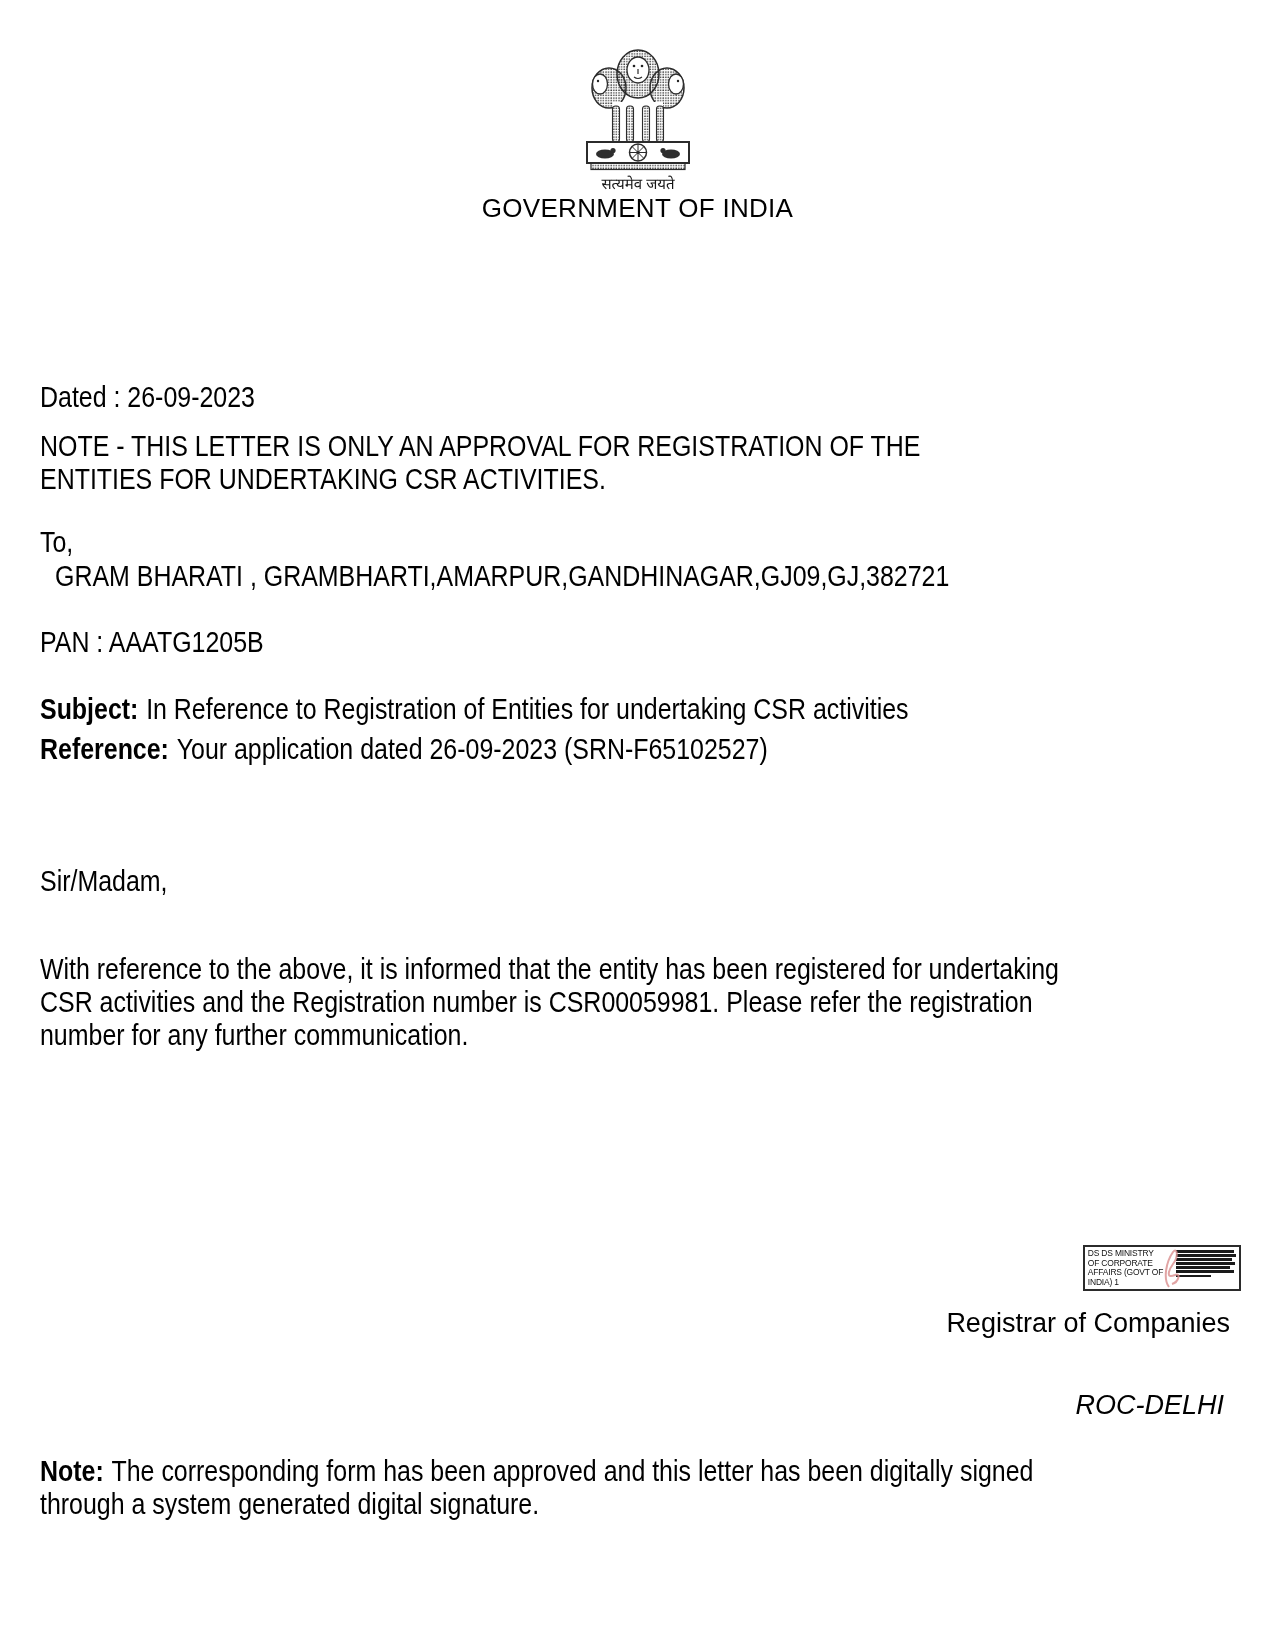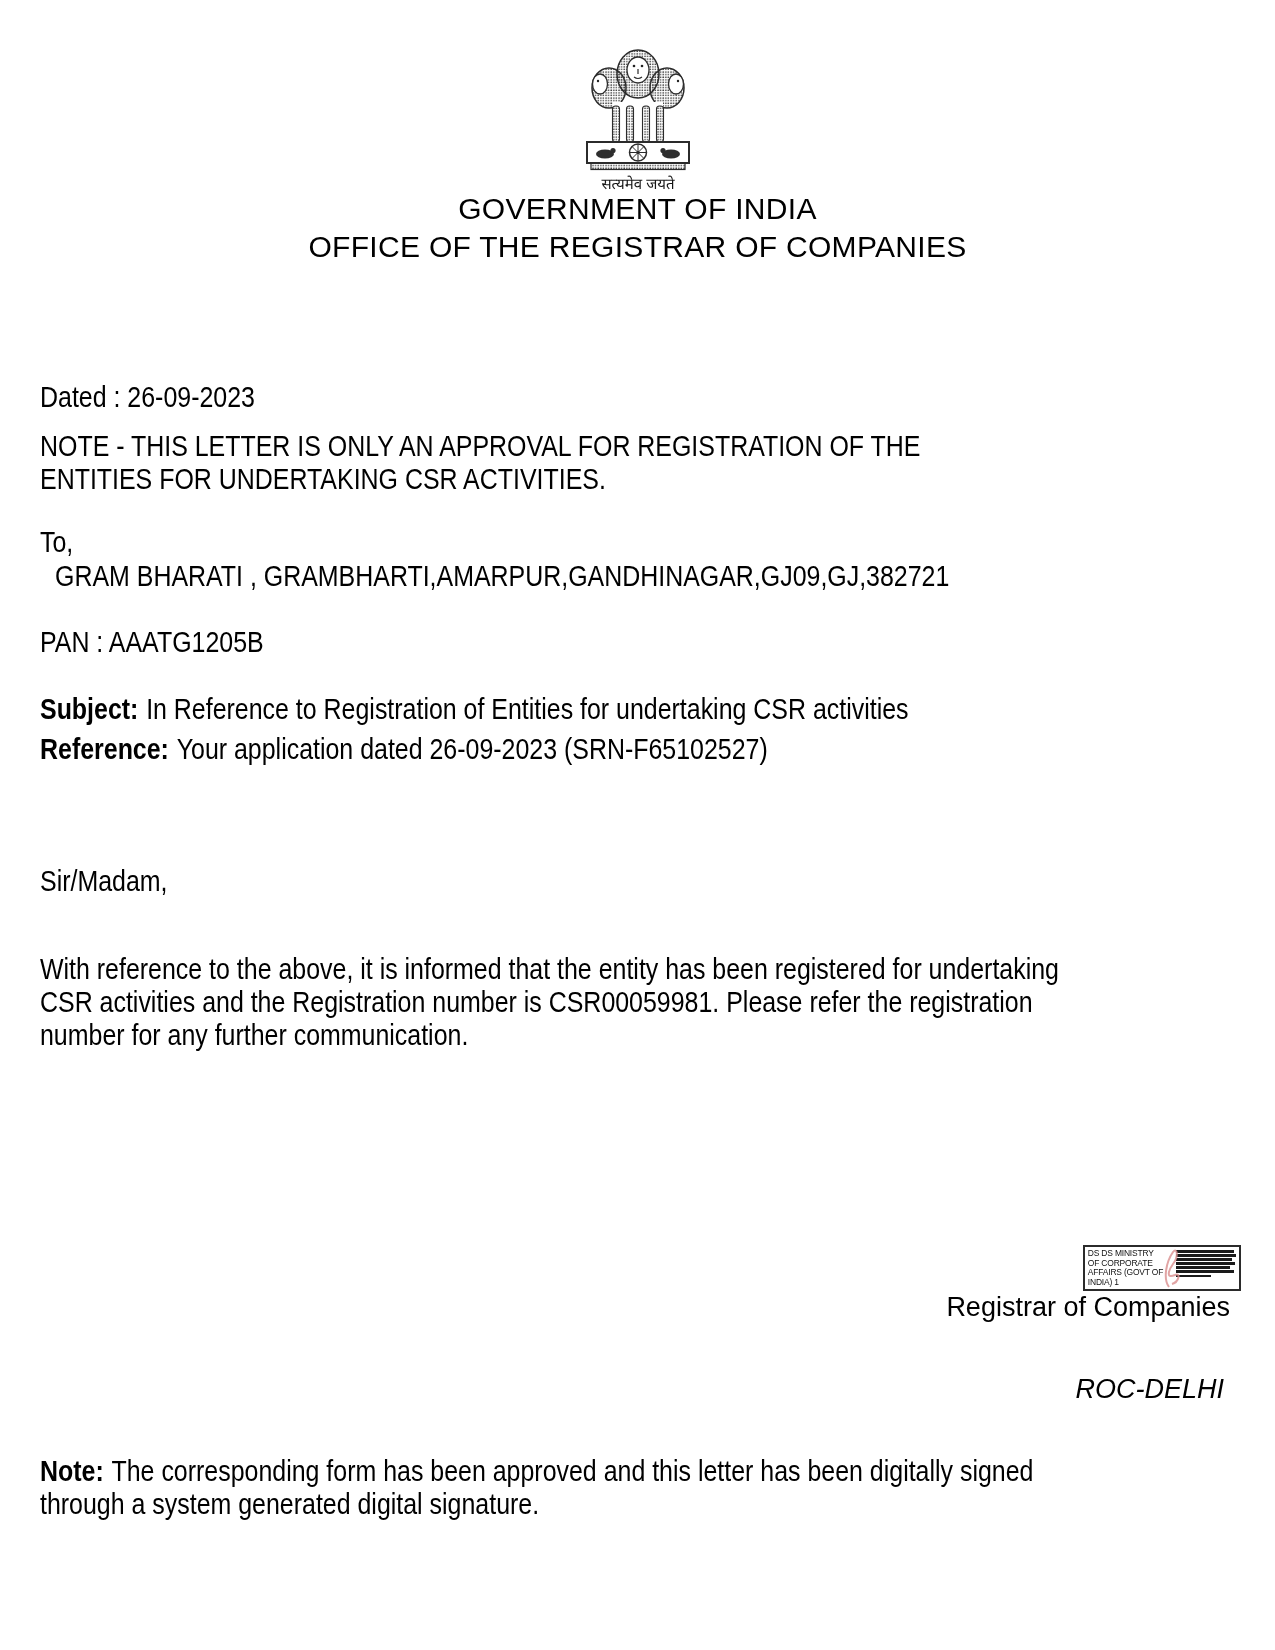--- a/index.html
+++ b/index.html
@@ -3,27 +3,27 @@
 <meta charset="utf-8">
 <style>
   html,body{margin:0;padding:0;background:#ffffff;}
   .page{
     position:relative;width:1275px;height:1650px;background:#fff;
     font-family:"Liberation Sans",sans-serif;color:#000;overflow:hidden;
   }
   .abs{position:absolute;}
   
   .emblem-wrap{position:absolute;top:32px;left:50%;transform:translateX(-50%);width:170px;text-align:center;}
-  .hdr{left:0;right:0;text-align:center;top:190px;font-size:30px;line-height:37.5px;letter-spacing:.3px;}
+  .hdr{left:0;right:0;text-align:center;top:190px;font-size:26px;line-height:37.5px;letter-spacing:.3px;}
   
   .narrow{font-size:29px;transform:scaleX(0.86);transform-origin:0 0;white-space:nowrap;}
   .ln{line-height:33px;}
   .lbl{font-weight:bold;margin-right:9px;}
   
-  .right-txt{font-size:27px;white-space:nowrap;}
+  .right-txt{font-size:27px;white-space:nowrap;margin-top:16px;}
   
   .sigbox{
     position:absolute;top:1245px;right:34px;width:158px;height:46px;
     border:2px solid #2b2b2b;background:#fff;display:flex;box-sizing:border-box;
   }
   .sigleft{
     width:88px;padding:2px 0 0 3px;font-size:9px;line-height:9.6px;
     letter-spacing:-0.2px;transform:scaleX(0.94);transform-origin:0 0;color:#111;
   }
   .sigright{flex:1;padding:3px 3px 2px 0;}
@@ -73,21 +73,20 @@
       <circle cx="110" cy="118.5" r="2.6" fill="#2e2e2e"></circle>
 
       <rect x="38" y="131" width="94" height="6.5" fill="url(#stip)" stroke="#2b2b2b" stroke-width="1.2"></rect>
 
       <text x="85" y="157" text-anchor="middle" font-size="15" fill="#151515">सत्यमेव जयते</text>
     </svg>
   </div>
 
   <div class="abs hdr">
     <div>GOVERNMENT OF INDIA</div>
-    <div>OFFICE OF THE REGISTRAR OF COMPANIES</div>
   </div>
 
   <div class="abs narrow" style="left:40px;top:381px;">Dated : 26-09-2023</div>
 
   <div class="abs narrow" style="left:40px;top:430px;">
     <div class="ln">NOTE - THIS LETTER IS ONLY AN APPROVAL FOR REGISTRATION OF THE</div>
     <div class="ln">ENTITIES FOR UNDERTAKING CSR ACTIVITIES.</div>
   </div>
 
   <div class="abs narrow" style="left:40px;top:526px;">To,</div>

